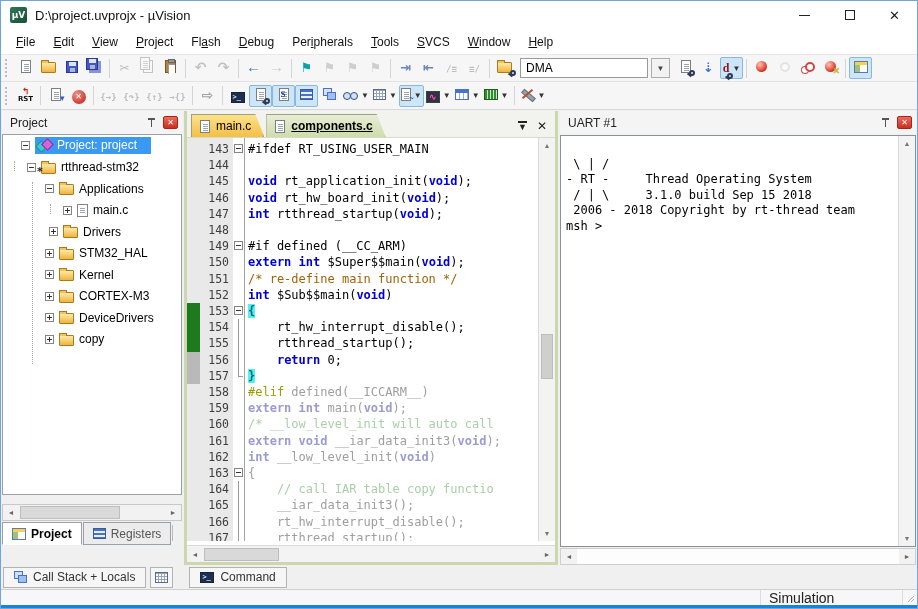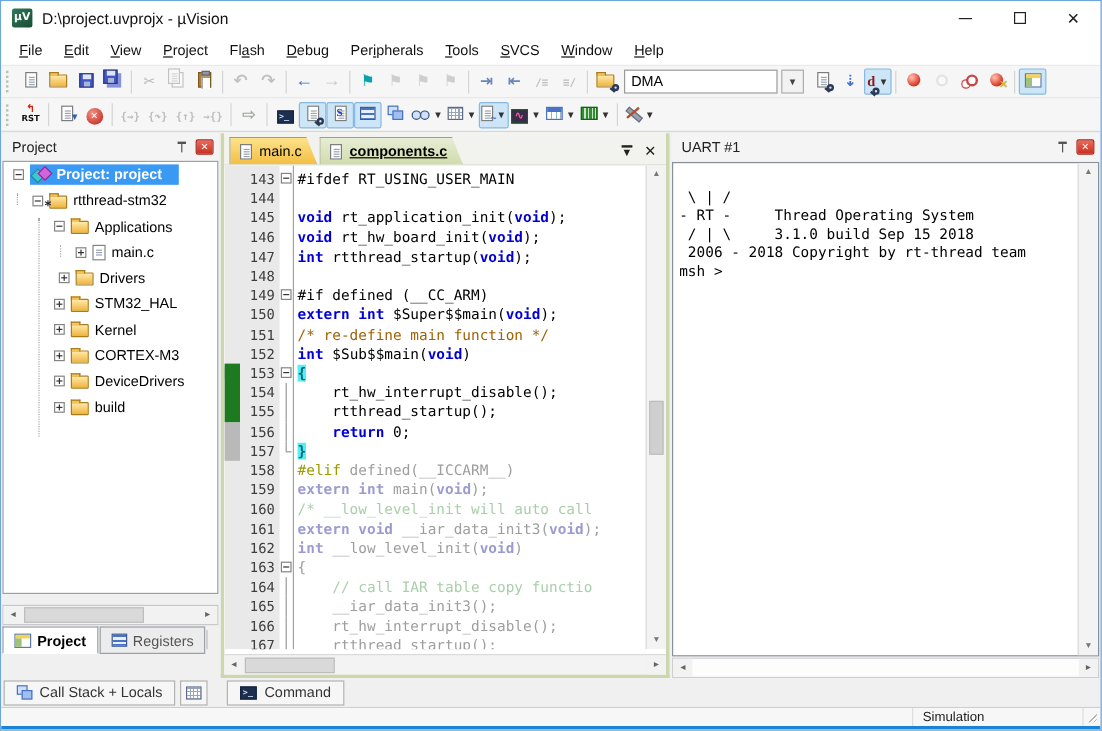--- a/index.html
+++ b/index.html
@@ -163,21 +163,21 @@
   
   .uart-panel{position:absolute;left:559px;top:1px;right:1px;bottom:0;}
   .ucontent{position:absolute;left:0;top:24px;right:0;bottom:18px;background:#fff;border:1px solid #8a9097;display:flex;}
   .utext{flex:1;font:12px "DejaVu Sans Mono",monospace;line-height:15.5px;padding:5px 0 0 5px;white-space:pre;overflow:hidden;color:#000;}
   .uhscroll{position:absolute;left:0;right:0;bottom:0;height:17px;background:#fdfdfd;border:1px solid #cfcfcf;display:flex;align-items:center;justify-content:space-between;}
 
   
   .dockstrip{position:absolute;left:0;right:0;bottom:19px;height:24px;background:#f0f0f0;display:flex;align-items:center;gap:4px;padding-left:2px;}
   .dtab{display:flex;align-items:center;gap:6px;height:21px;padding:0 10px;background:#f6f6f6;border:1px solid #b2b2b2;color:#333;}
   .dbtn{width:23px;height:21px;display:flex;align-items:center;justify-content:center;background:#f6f6f6;border:1px solid #b2b2b2;}
-  .statusbar{position:absolute;left:0;right:0;bottom:3px;height:16px;background:#f7f7f7;border-top:1px solid #cfcfcf;display:flex;align-items:center;font-size:11px;color:#222;}
+  .statusbar{position:absolute;left:0;right:0;bottom:3px;height:16px;background:#f7f7f7;border-top:1px solid #cfcfcf;display:flex;align-items:center;font-size:14px;color:#222;}
   .st-left{flex:1;height:100%;}
   .st-sim{width:143px;height:100%;border-left:1px solid #ddd;border-right:1px solid #ddd;display:flex;align-items:center;padding-left:8px;}
   .st-grip{width:14px;height:100%;position:relative;}
   .st-grip:before{content:"";position:absolute;right:3px;bottom:3px;width:7px;height:7px;
      background:linear-gradient(135deg,transparent 50%,#b5b5b5 50%,#b5b5b5 60%,transparent 60%,transparent 75%,#b5b5b5 75%,#b5b5b5 85%,transparent 85%);}
 </style>
 </head>
 <body>
 
 <div class="win">
@@ -423,21 +423,21 @@
       <div class="phead">
         <span>Project</span>
         <span class="sp"></span>
         <span class="pin"></span>
         <span class="closebox">✕</span>
       </div>
       <div class="tree-box" id="projtree">
           <div class="vline" style="left: 10.5px; top: 26px; height: 10px;"></div>
           <div class="vline" style="left: 28.5px; top: 47px; height: 182px;"></div>
           <div class="vline" style="left: 46.5px; top: 69px; height: 10px;"></div>
-          <div class="trow" style="padding-left: 8px; font-weight: bold;">
+          <div class="trow" style="padding-left: 18px;">
             <span class="exp"></span>
             <span class="tsel">
               <span class="ico-target"></span>
               <span>Project: project</span>
             </span>
           </div>
           <div class="trow" style="padding-left: 24px;">
             <span class="exp"></span>
             <span class="ico-folder">
               <b class="star">*</b>
@@ -475,21 +475,21 @@
             <span>CORTEX-M3</span>
           </div>
           <div class="trow" style="padding-left: 42px;">
             <span class="exp plus"></span>
             <span class="ico-folder"></span>
             <span>DeviceDrivers</span>
           </div>
           <div class="trow" style="padding-left: 42px;">
             <span class="exp plus"></span>
             <span class="ico-folder"></span>
-            <span>build</span>
+            <span>copy</span>
           </div>
         </div>
       <div class="hscroll">
         <span class="sbtn">◄</span>
         <span class="hthumb" style="width:100px"></span>
         <span style="flex:1"></span>
         <span class="sbtn">►</span>
       </div>
       <div class="ptabs">
         <div class="ptab on">

